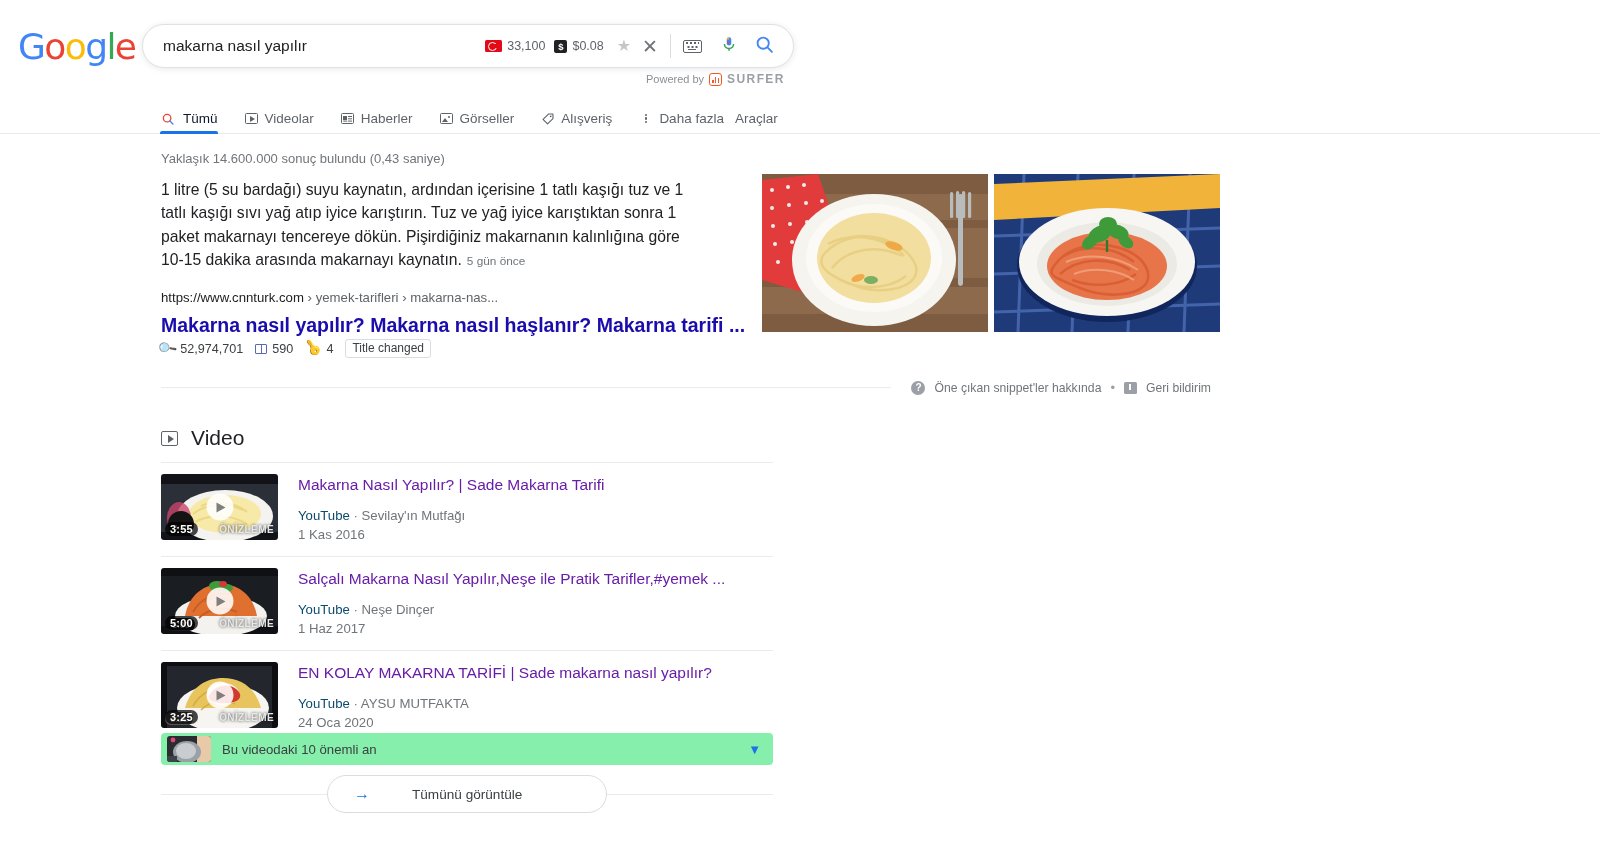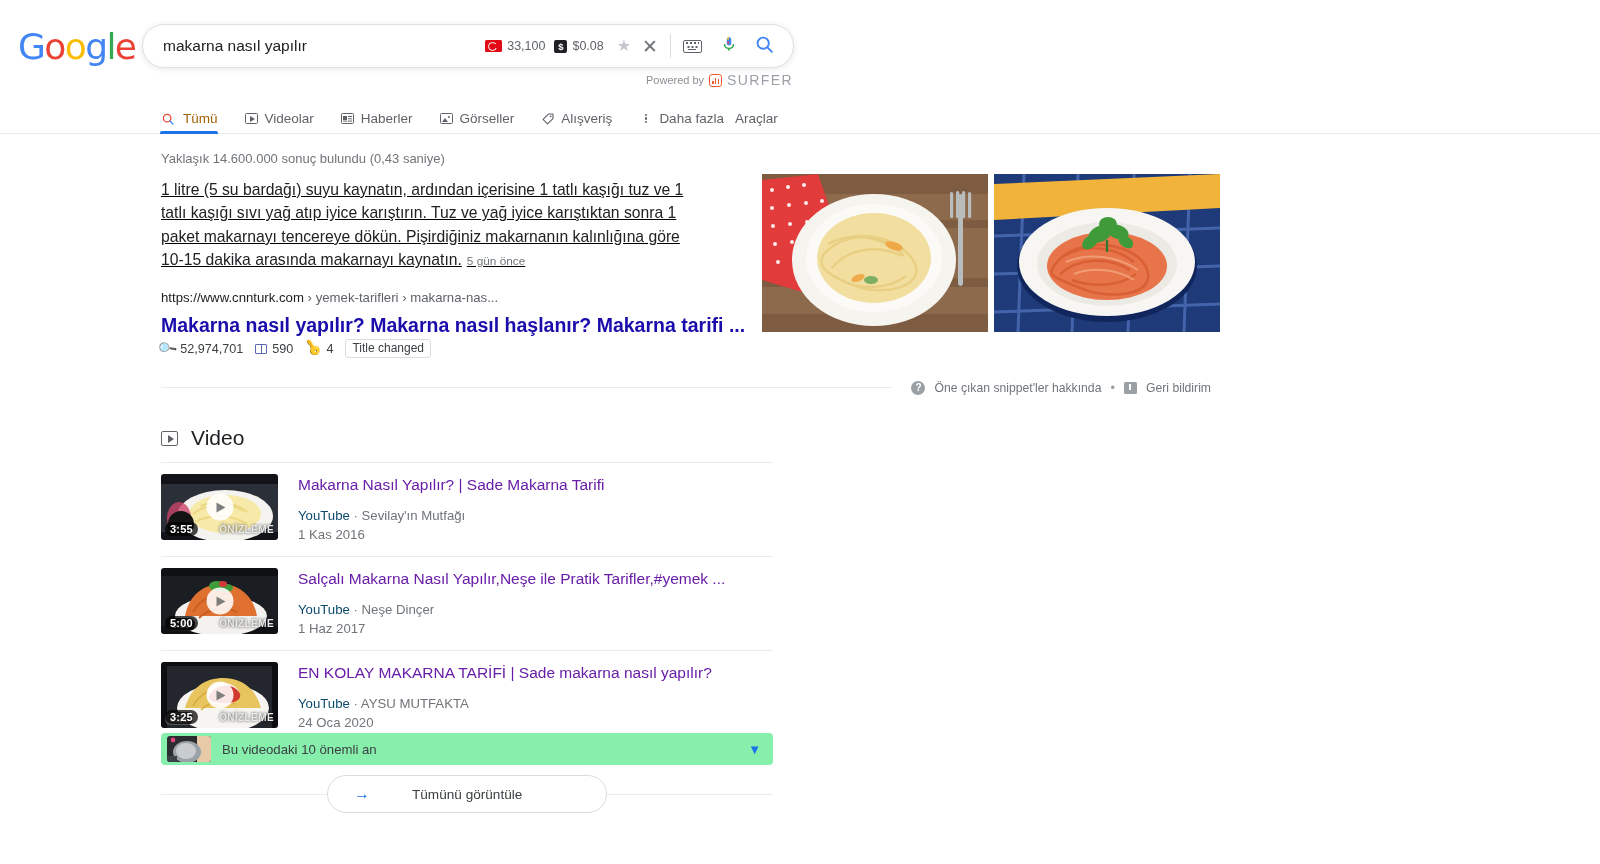--- a/index.html
+++ b/index.html
@@ -81,34 +81,34 @@
   }
   .surfer-mark {
     width: 13px; height: 13px; border: 1.4px solid #f05a28; border-radius: 3px;
     display: inline-flex; align-items: flex-end; justify-content: center; gap: 1.3px;
     padding-bottom: 2px;
   }
   .surfer-mark i { display:block; width: 1.6px; background: #f05a28; }
   .surfer-mark i:nth-child(1){ height: 3px; }
   .surfer-mark i:nth-child(2){ height: 6px; }
   .surfer-mark i:nth-child(3){ height: 4.3px; }
-  .surfer-word { letter-spacing: 1.4px; font-size: 14px; color: #9aa0a6; }
+  .surfer-word { letter-spacing: 1.4px; font-size: 12px; color: #9aa0a6; font-weight: bold; }
 
   
   .navbar {
     position: absolute; left: 0; top: 103px; width: 1600px; height: 31px;
     border-bottom: 1px solid #ebebeb;
   }
   .nav-inner { position: absolute; left: 160px; top: 0; display: flex; align-items: flex-start; }
   .nav-tab {
     display: flex; align-items: center; gap: 6px;
     font-size: 13.5px; color: #5f6368; cursor: pointer;
     height: 31px; padding-right: 26px; position: relative;
   }
-  .nav-tab.active { color: #a16207; gap: 8px; }
+  .nav-tab.active { color: #0f172a; gap: 8px; }
   .nav-tab.active::after {
     content: ""; position: absolute; left: 0; right: 26px; bottom: 0;
     height: 3px; background: #1a73e8; border-radius: 2px 2px 0 0;
   }
   .tab-ico { width: 15px; height: 15px; display:inline-flex; align-items:center; justify-content:center; flex:none; }
   .ico-box { width: 13px; height: 11px; border: 1.3px solid #5f6368; border-radius: 1.5px; position: relative; }
   .ico-play-tri {
     position: absolute; left: 4px; top: 2.4px;
     width: 0; height: 0; border-left: 5px solid #5f6368;
     border-top: 3px solid transparent; border-bottom: 3px solid transparent;
@@ -131,21 +131,21 @@
   .dots-ico { display:flex; flex-direction:column; gap:1.6px; align-items:center; }
   .dots-ico span { width: 2.2px; height: 2.2px; background:#5f6368; border-radius:50%; display:block; }
   .nav-tools { position: absolute; left: 735px; top: 0; font-size: 13.5px; color: #5f6368; height: 31px; display:flex; align-items:center; cursor:pointer; }
 
   
   .result-stats {
     position: absolute; left: 161px; top: 151px;
     font-size: 13px; color: #70757a;
   }
 
-  .snippet-block { position: absolute; left: 161px; top: 178px; width: 545px; text-decoration: underline; }
+  .snippet-block { position: absolute; left: 161px; top: 178px; width: 545px; }
   .snippet-text {
     font-size: 15.7px; line-height: 23.4px; color: #202124;
   }
   .snippet-date { font-size: 11.8px; color: #70757a; margin-left: 5px; white-space: nowrap; }
 
   .result-url {
     position: absolute; left: 161px; top: 289px;
     font-size: 13.2px; color: #202124; line-height: 18px;
   }
   .result-url .crumb-sep { color: #5f6368; }

